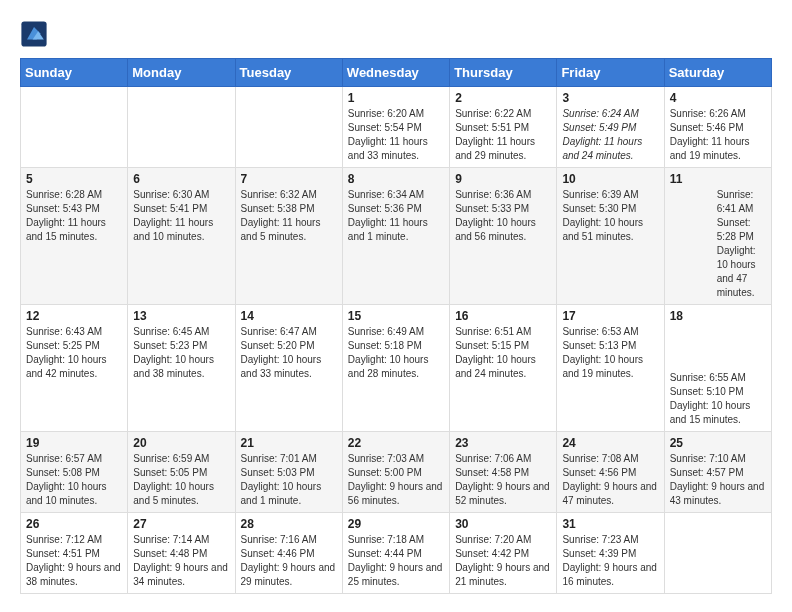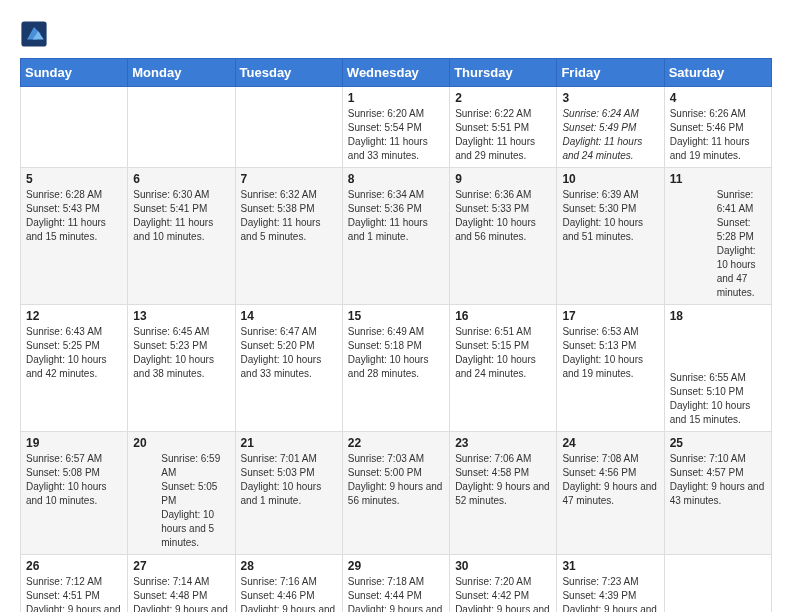--- a/index.html
+++ b/index.html
@@ -243,21 +243,21 @@
       </tr>
       <tr>
         <td>
           <div class="day-num">19</div>
           <div class="day-info" style="white-space: pre-line;">Sunrise: 6:57 AM
 Sunset: 5:08 PM
 Daylight: 10 hours and 10 minutes.</div>
         </td>
         <td>
           <div class="day-num">20</div>
-          <div class="day-info" style="white-space: pre-line; margin-left: 28px;">Sunrise: 6:59 AM
+          <div class="day-info" style="white-space: pre-line;">Sunrise: 6:59 AM
 Sunset: 5:05 PM
 Daylight: 10 hours and 5 minutes.</div>
         </td>
         <td>
           <div class="day-num">21</div>
           <div class="day-info" style="white-space: pre-line;">Sunrise: 7:01 AM
 Sunset: 5:03 PM
 Daylight: 10 hours and 1 minute.</div>
         </td>
         <td>

